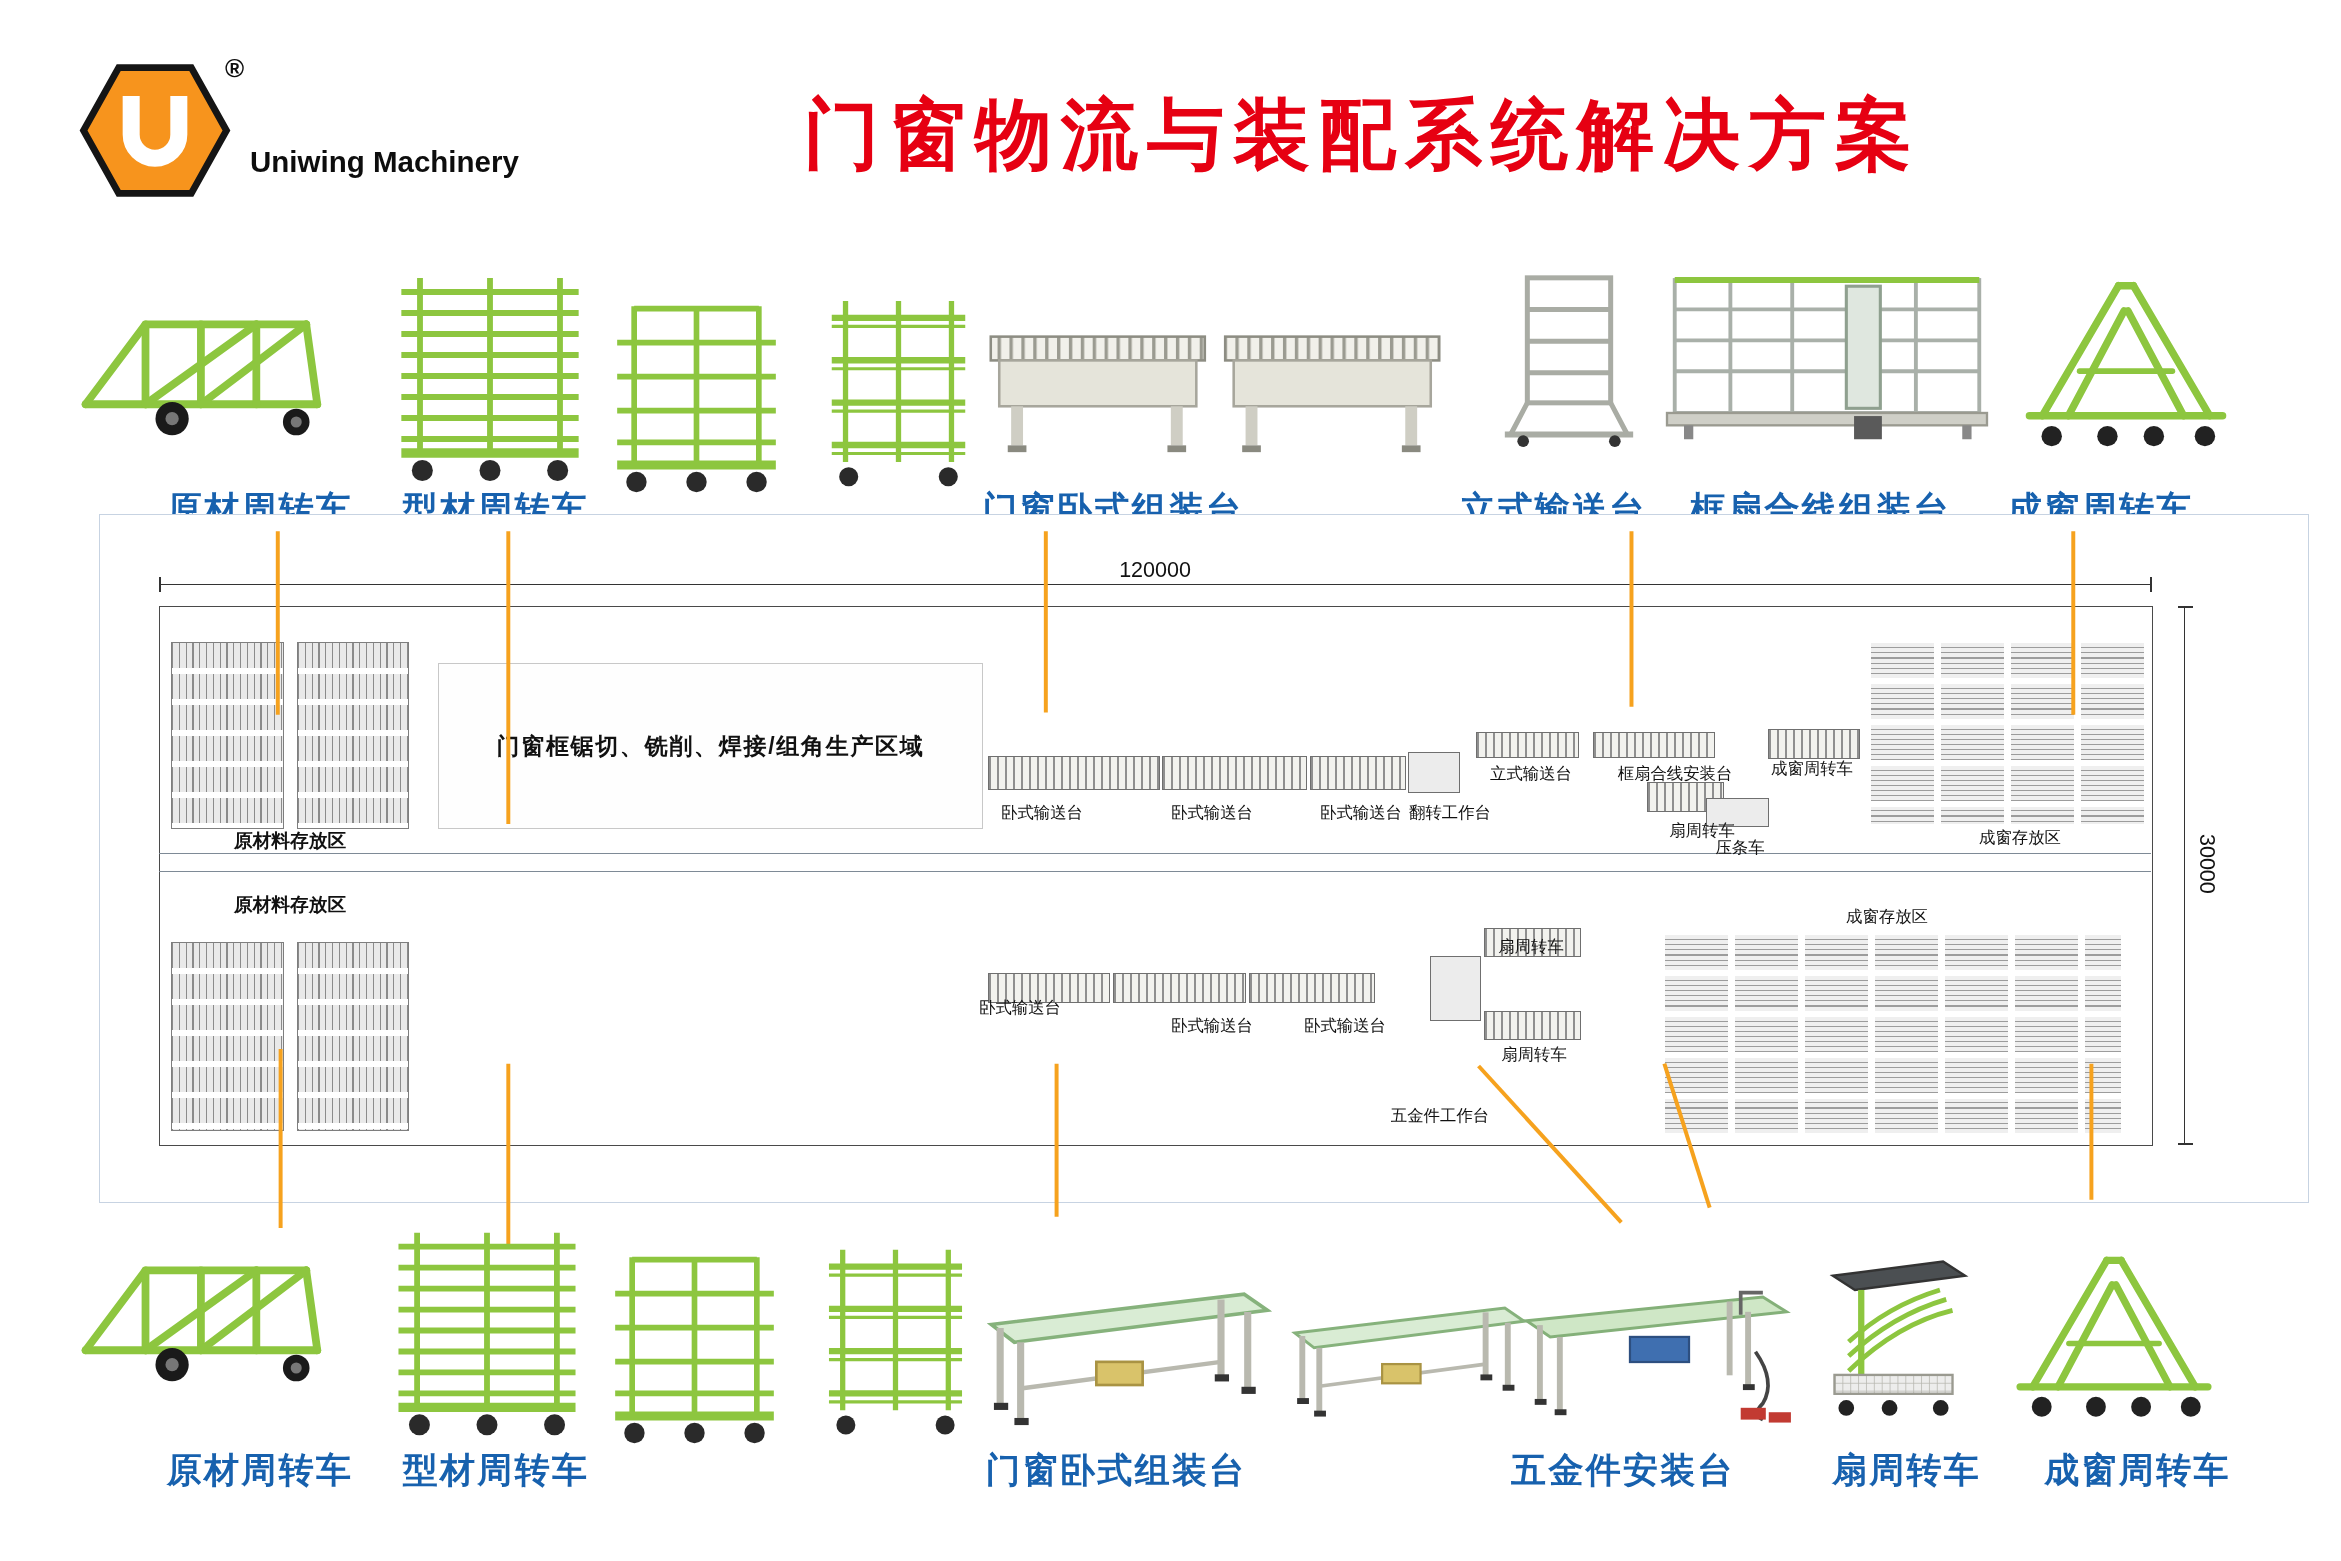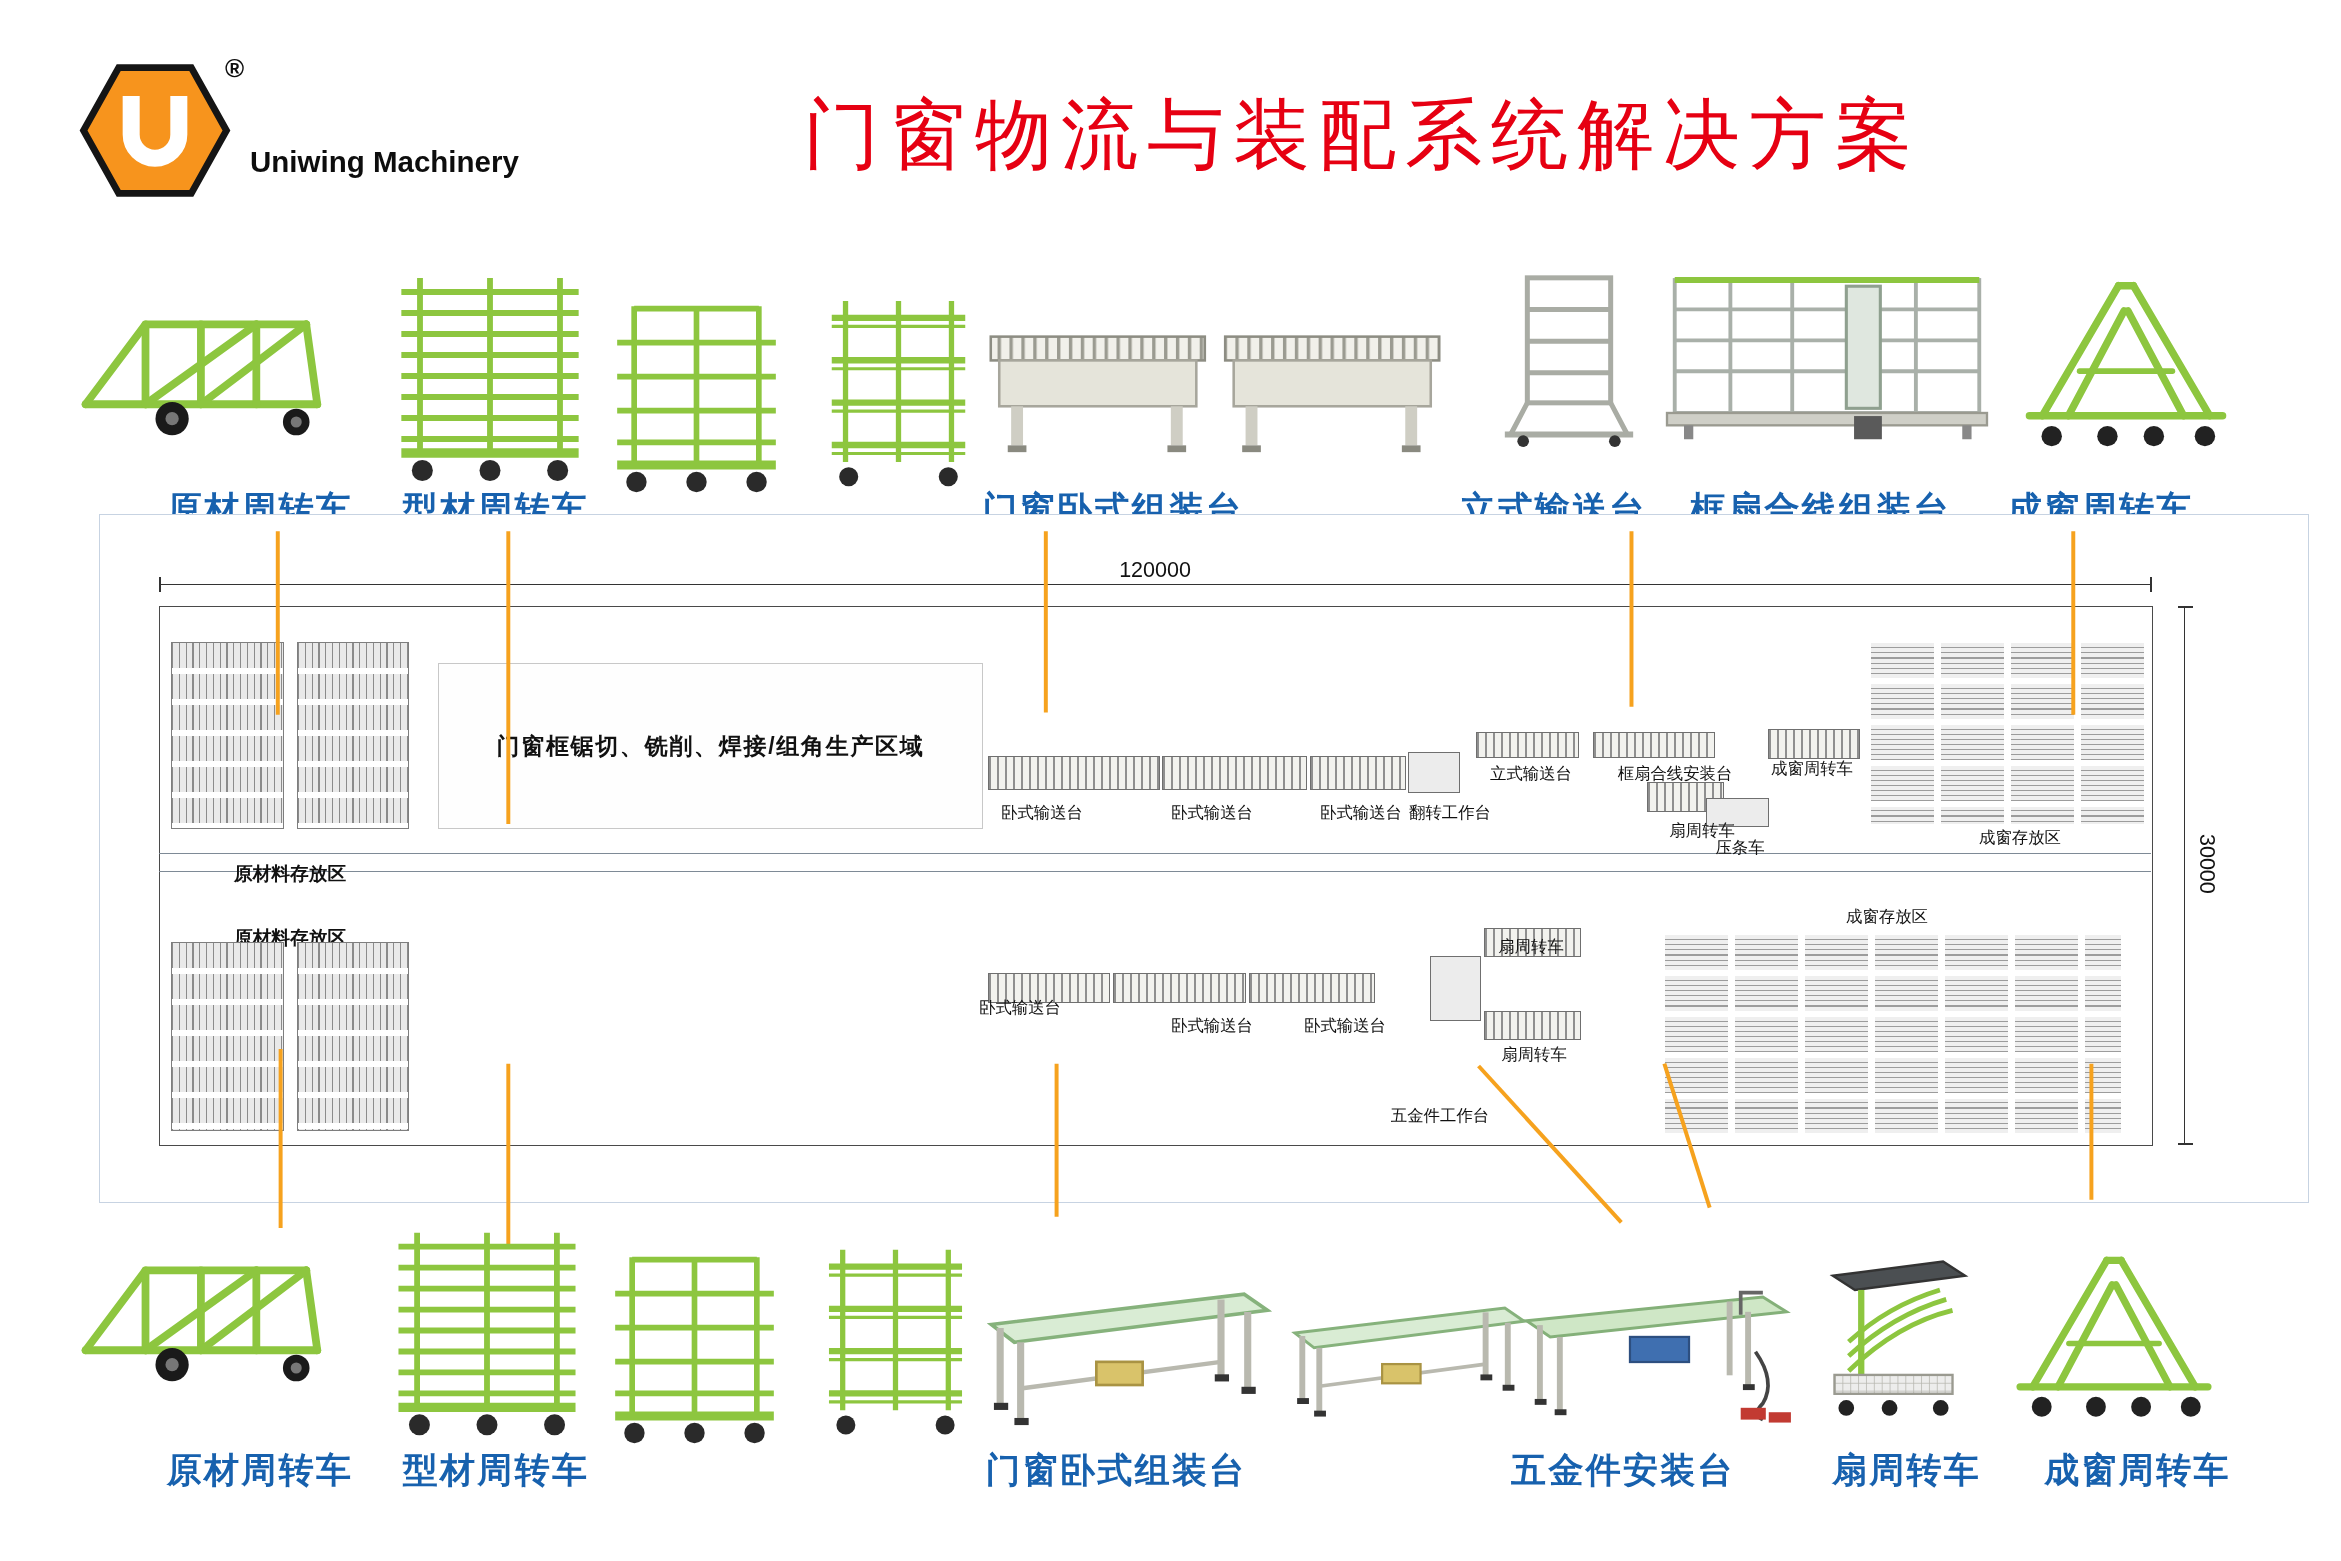--- a/index.html
+++ b/index.html
@@ -2,21 +2,21 @@
 <html style="font-size:9px"><head>
 <meta charset="utf-8">
 <style>
   html,body{margin:0;padding:0;background:#fff;}
   .page{position:relative;width:2342px;height:1561px;background:#ffffff;overflow:hidden;
         font-family:"Liberation Sans","DejaVu Sans",sans-serif;color:#111;}
   
   .brand-name{position:absolute;left:248px;top:66px;font-size:63px;font-weight:900;letter-spacing:3.4px;color:#0d0d0d;white-space:nowrap;}
   .brand-sub{position:absolute;left:250px;top:145px;font-size:29.5px;font-weight:700;color:#0d0d0d;white-space:nowrap;}
   .reg-mark{position:absolute;left:225px;top:53px;font-size:26px;font-weight:700;color:#0d0d0d;}
-  .main-title{position:absolute;left:803px;top:84px;font-size:77px;font-weight:400;color:#E60012;letter-spacing:9px;white-space:nowrap;}
+  .main-title{position:absolute;left:803px;top:84px;font-size:77px;font-weight:700;color:#E60012;letter-spacing:9px;white-space:nowrap;}
   
   .eq{position:absolute;}
   
   .blabel{position:absolute;color:#1761AE;font-weight:800;font-size:35px;line-height:41px;text-align:center;letter-spacing:2.3px;white-space:nowrap;}
   
   .outer-rect{position:absolute;left:99px;top:514px;width:2208px;height:687px;border:1.1px solid #c7d3e2;background:#ffffff;}
   .plan-rect{position:absolute;left:159px;top:606px;width:1992px;height:538px;border:1.7px solid #4a4a4a;background:#ffffff;}
   .dimline-h{position:absolute;border-top:1.7px solid #333;}
   .dimline-v{position:absolute;border-left:1.7px solid #333;}
   .tick-v{position:absolute;width:1.7px;height:14.7px;background:#333;}
@@ -29,21 +29,21 @@
                          repeating-linear-gradient(90deg,#8b8b8b 0 1.1px,#e9e9e9 1.1px 6.8px);}
   .fgrid{position:absolute;
         background-image:repeating-linear-gradient(90deg,#ffffff 0 6.8px, rgba(255,255,255,0) 6.8px 70px),
                          repeating-linear-gradient(180deg,#ffffff 0 5.7px, rgba(255,255,255,0) 5.7px 41px),
                          repeating-linear-gradient(180deg,#9c9c9c 0 1.1px,#efefef 1.1px 5.1px);}
   .conv{position:absolute;border:1.1px solid #6f6f6f;background:repeating-linear-gradient(90deg,#8f8f8f 0 1.7px,#f2f2ee 1.7px 8px);}
   .blockx{position:absolute;border:1.1px solid #6f6f6f;background:#ececec;}
   .prod{position:absolute;border:1.1px solid #c8c8c8;background:#fefefe;display:flex;align-items:center;justify-content:center;
         font-size:23px;font-weight:700;letter-spacing:1.7px;color:#111;}
   .plabel{position:absolute;transform:translateX(-50%);font-size:16.4px;color:#111;white-space:nowrap;}
-  .slabel{position:absolute;width:170px;text-align:center;font-size:18.7px;font-weight:700;color:#111;white-space:nowrap;margin-top:33px;}
+  .slabel{position:absolute;width:170px;text-align:center;font-size:18.7px;font-weight:700;color:#111;white-space:nowrap;}
   .connect{position:absolute;left:0;top:0;width:2342px;height:1561px;pointer-events:none;}
   .hidden-defs{position:absolute;width:0;height:0;overflow:hidden;}
 </style>
 </head>
 <body>
 
 <svg class="hidden-defs" aria-hidden="true">
   <defs>
     <pattern id="pat-roll" width="14" height="28" patternUnits="userSpaceOnUse">
       <rect width="14" height="28" fill="#f1f0ea"></rect>

